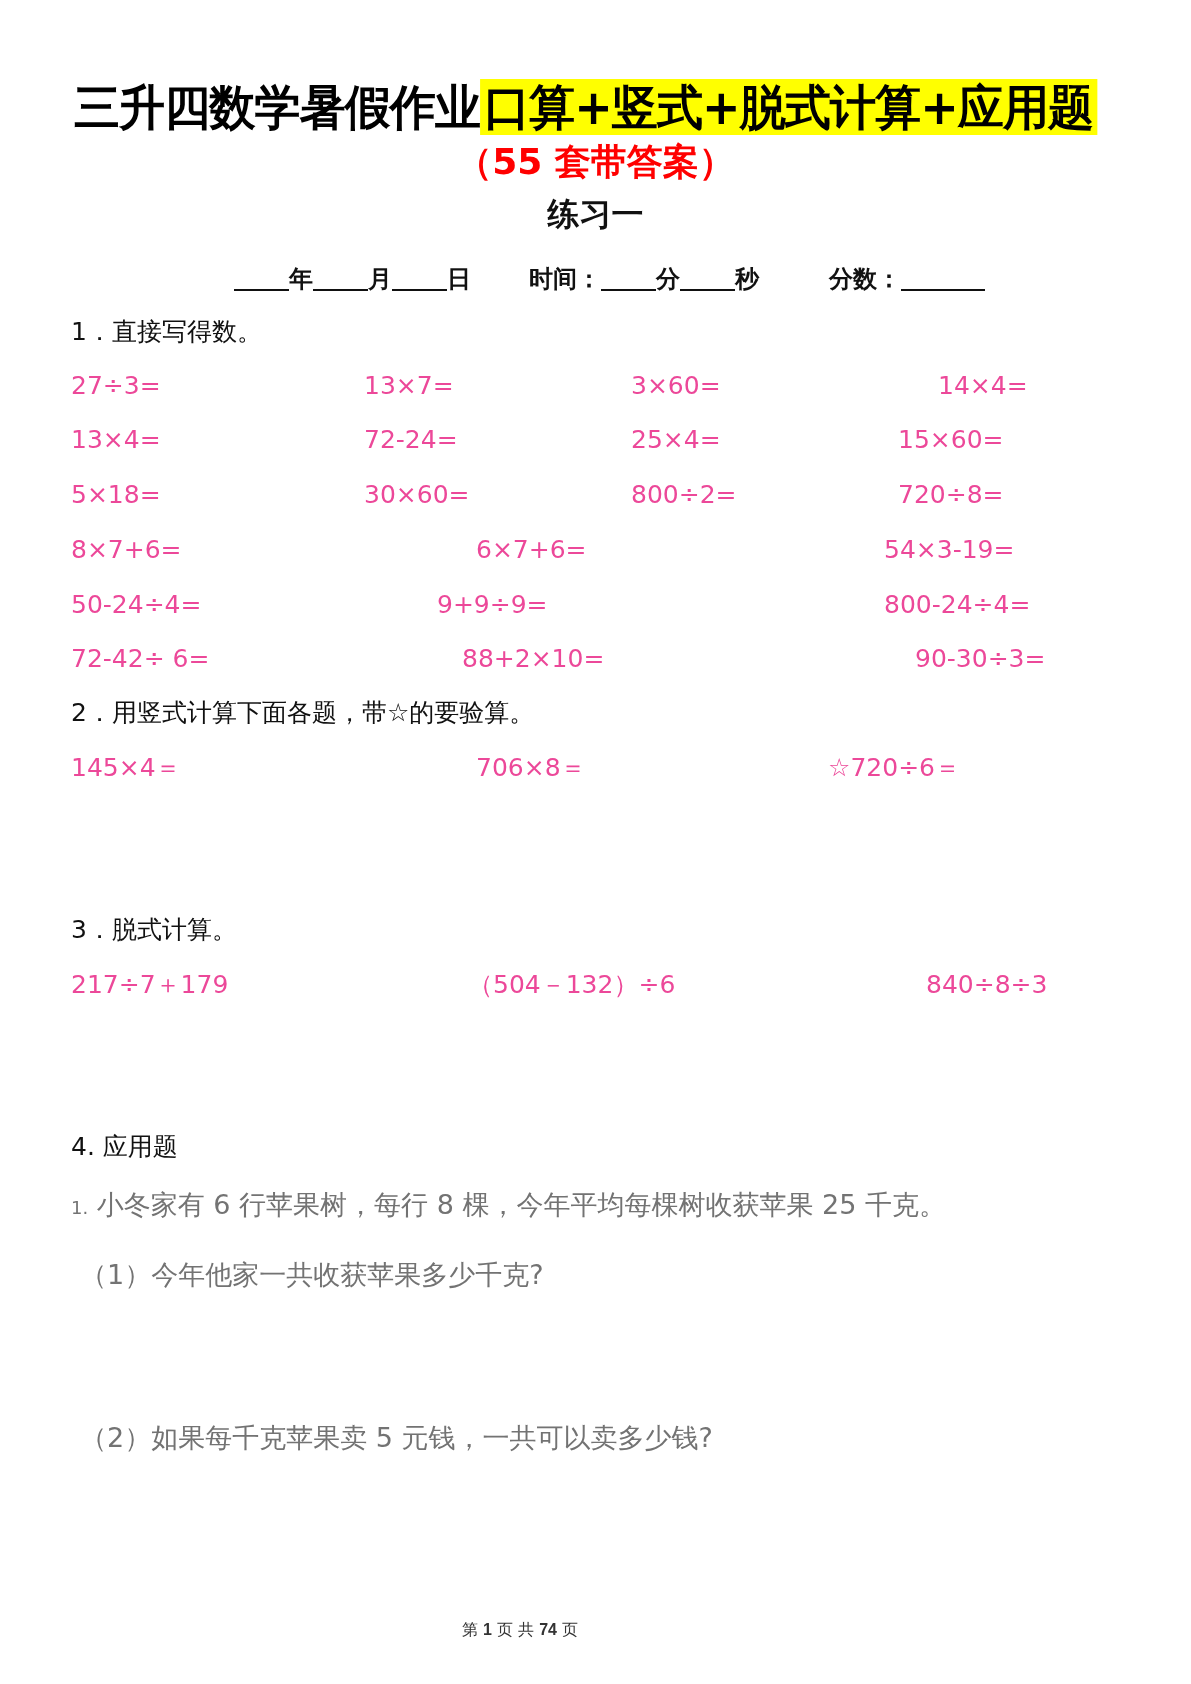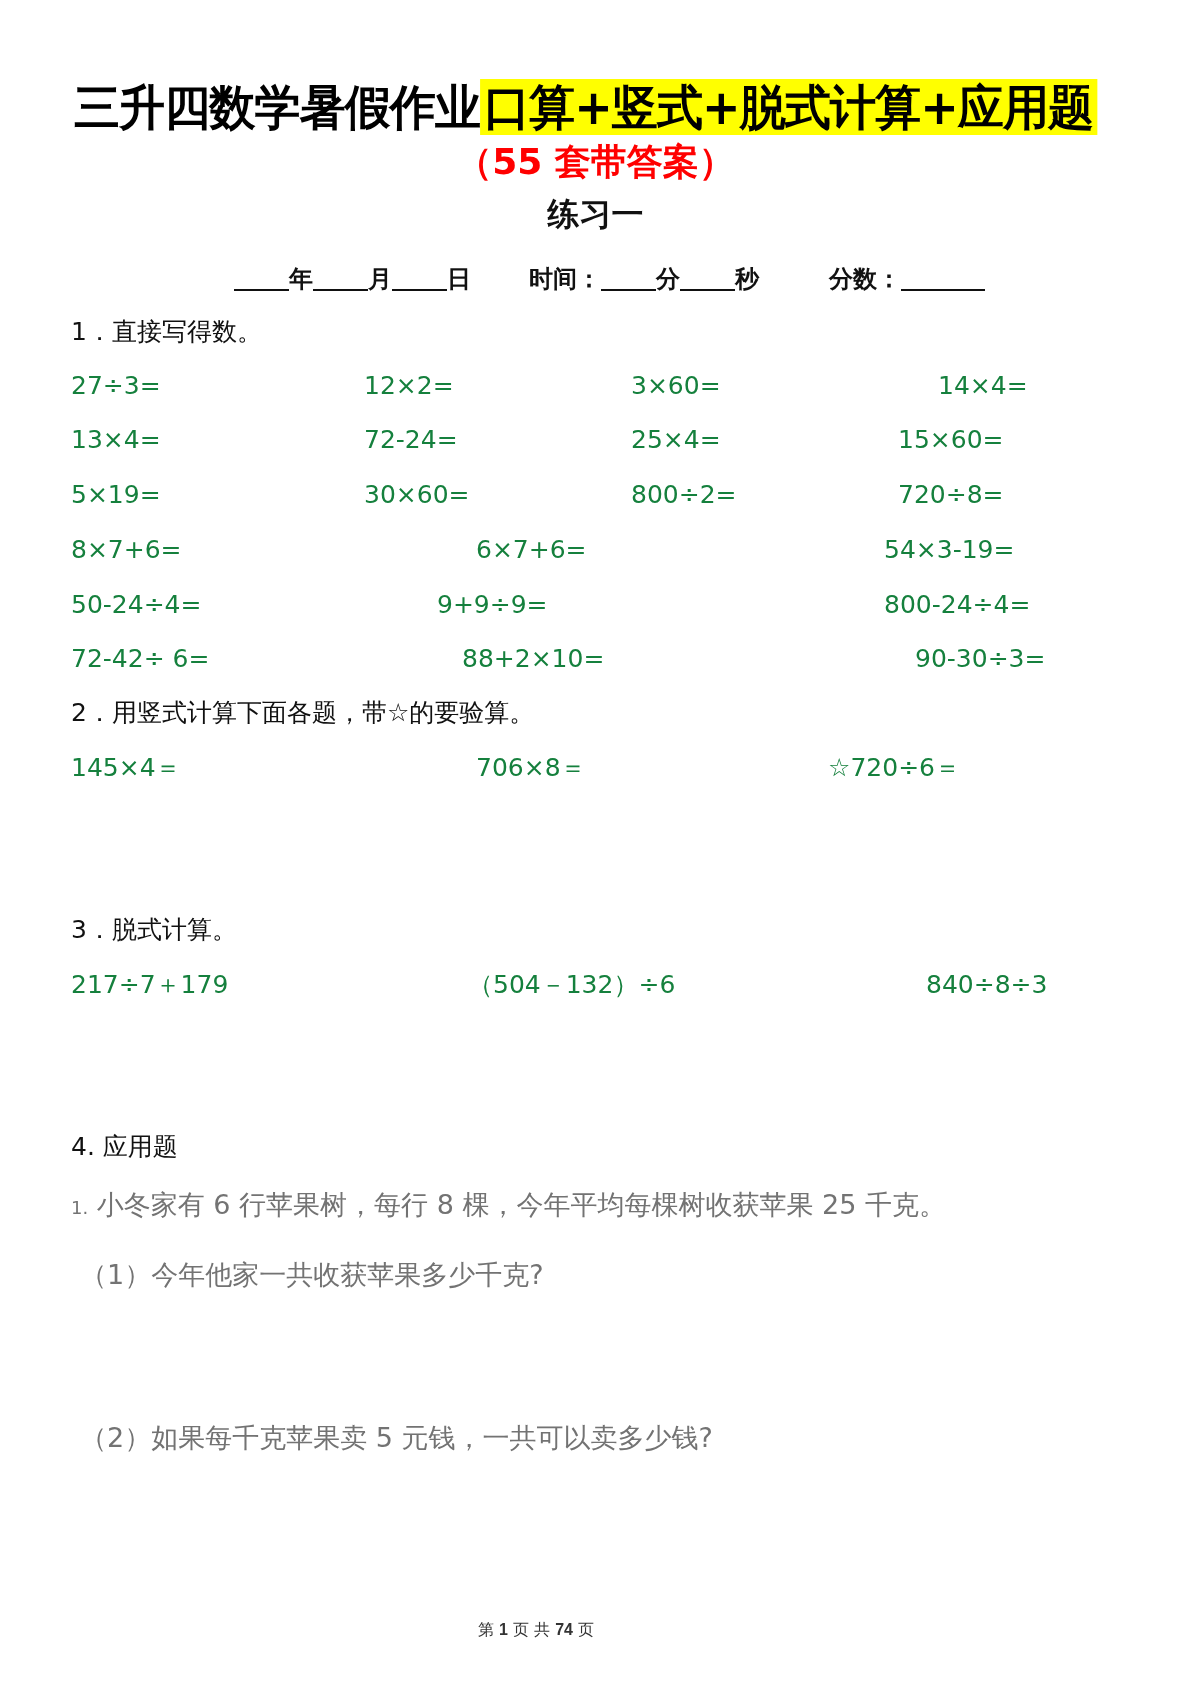--- a/index.html
+++ b/index.html
@@ -24,51 +24,51 @@
     }
     .meta {
       top: 262px; left: 234px; font-size: 24px; font-weight: bold; line-height: 34px;
     }
     .meta .blank { display: inline-block; border-bottom: 2px solid #111; height: 24px; vertical-align: -4px; }
     .meta .b1 { width: 55px; } .b2 { width: 55px; } .b3 { width: 55px; }
     .meta .gap { display: inline-block; width: 58px; }
     .meta .gap2 { display: inline-block; width: 70px; }
     .meta .b6 { width: 84px; }
     .heading { font-size: 25px; line-height: 32px; color: #111; }
-    .expr { font-size: 25px; line-height: 32px; color: #15803d; }
+    .expr { font-size: 25px; line-height: 32px; color: #ec4899; }
     .problem { font-size: 27px; line-height: 36px; color: #737373; }
-    .footer { top: 1620px; left: 16px; width: 1040px; text-align: center; font-size: 16px; color: #333; font-family: "DejaVu Serif", serif; }
+    .footer { top: 1620px; left: 0; width: 1040px; text-align: center; font-size: 16px; color: #333; font-family: "DejaVu Serif", serif; }
     .footer .num { font-weight: bold; font-family: "Liberation Sans", sans-serif; }
   </style>
 </head>
 <body>
 
 <div class="abs title">
   <span>三升四数学暑假作业</span><span class="hl">口算+竖式+脱式计算+应用题</span>
 </div>
 <div class="abs subtitle">（55 套带答案）</div>
 <div class="abs exercise">练习一</div>
 
 <div class="abs meta">
   <span class="blank b1"></span><span>年</span><span class="blank b2"></span><span>月</span><span class="blank b3"></span><span>日</span><span class="gap"></span><span>时间：</span><span class="blank b1"></span><span>分</span><span class="blank b2"></span><span>秒</span><span class="gap2"></span><span>分数：</span><span class="blank b6"></span>
 </div>
 
 <div class="abs heading" style="top:316px; left:71px;">1．直接写得数。</div>
 
 <div class="abs expr" style="top:370px; left:71px;">27÷3=</div>
-<div class="abs expr" style="top:370px; left:364px;">12×2=</div>
+<div class="abs expr" style="top:370px; left:364px;">13×7=</div>
 <div class="abs expr" style="top:370px; left:631px;">3×60=</div>
 <div class="abs expr" style="top:370px; left:898px;margin-left:40px;">14×4=</div>
 
 <div class="abs expr" style="top:424px; left:71px;">13×4=</div>
 <div class="abs expr" style="top:424px; left:364px;">72-24=</div>
 <div class="abs expr" style="top:424px; left:631px;">25×4=</div>
 <div class="abs expr" style="top:424px; left:898px;">15×60=</div>
 
-<div class="abs expr" style="top:479px; left:71px;">5×19=</div>
+<div class="abs expr" style="top:479px; left:71px;">5×18=</div>
 <div class="abs expr" style="top:479px; left:364px;">30×60=</div>
 <div class="abs expr" style="top:479px; left:631px;">800÷2=</div>
 <div class="abs expr" style="top:479px; left:898px;">720÷8=</div>
 
 <div class="abs expr" style="top:534px; left:71px;">8×7+6=</div>
 <div class="abs expr" style="top:534px; left:476px;">6×7+6=</div>
 <div class="abs expr" style="top:534px; left:884px;">54×3-19=</div>
 
 <div class="abs expr" style="top:589px; left:71px;">50-24÷4=</div>
 <div class="abs expr" style="top:589px; left:437px;">9+9÷9=</div>

